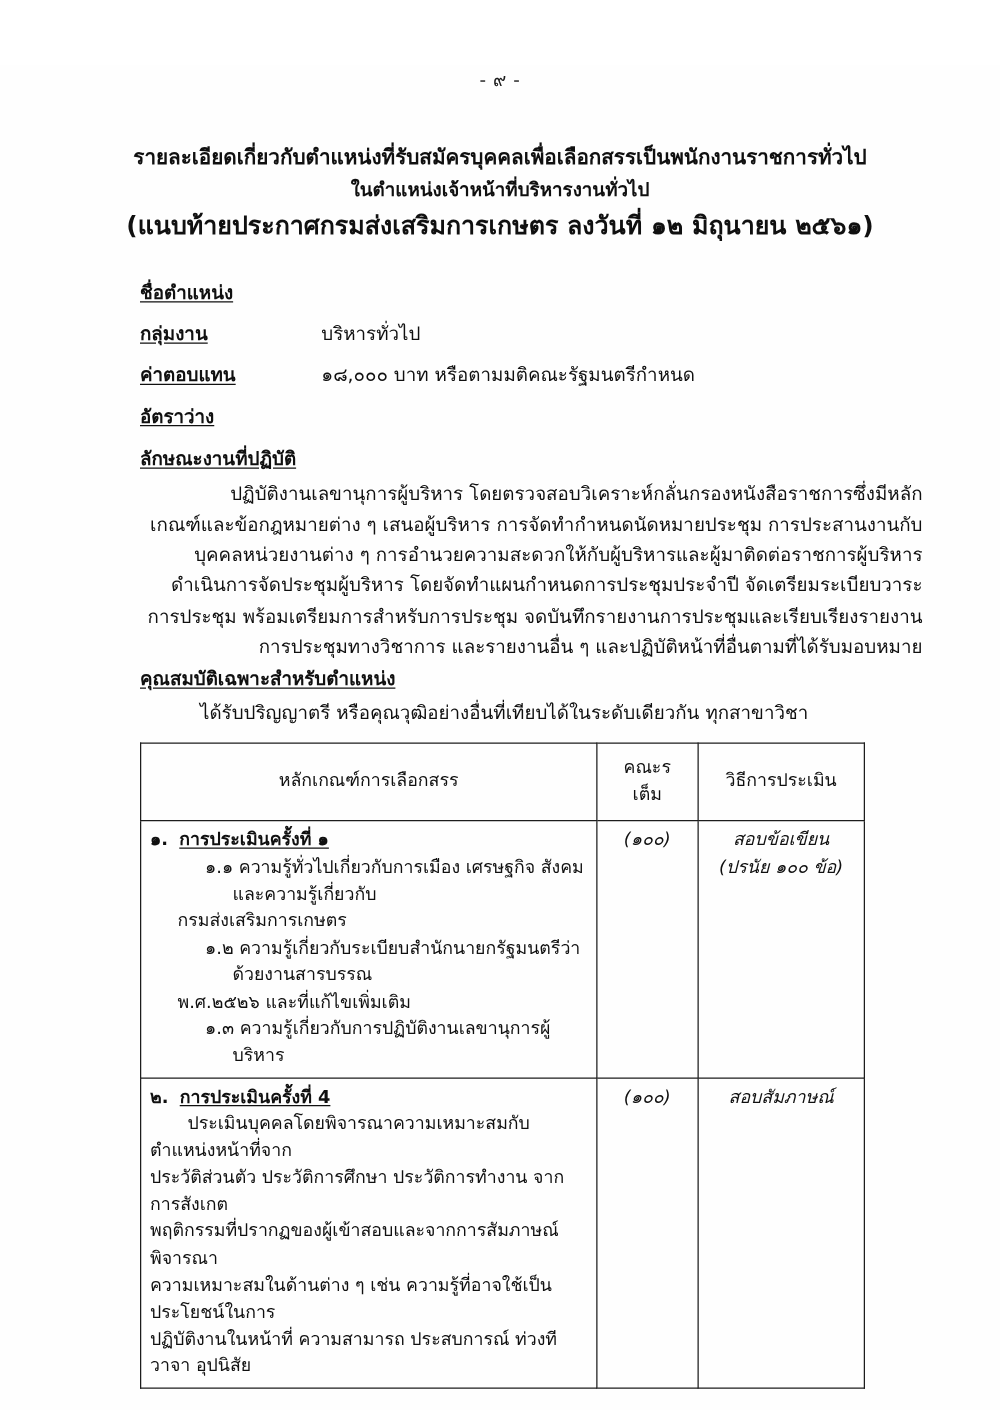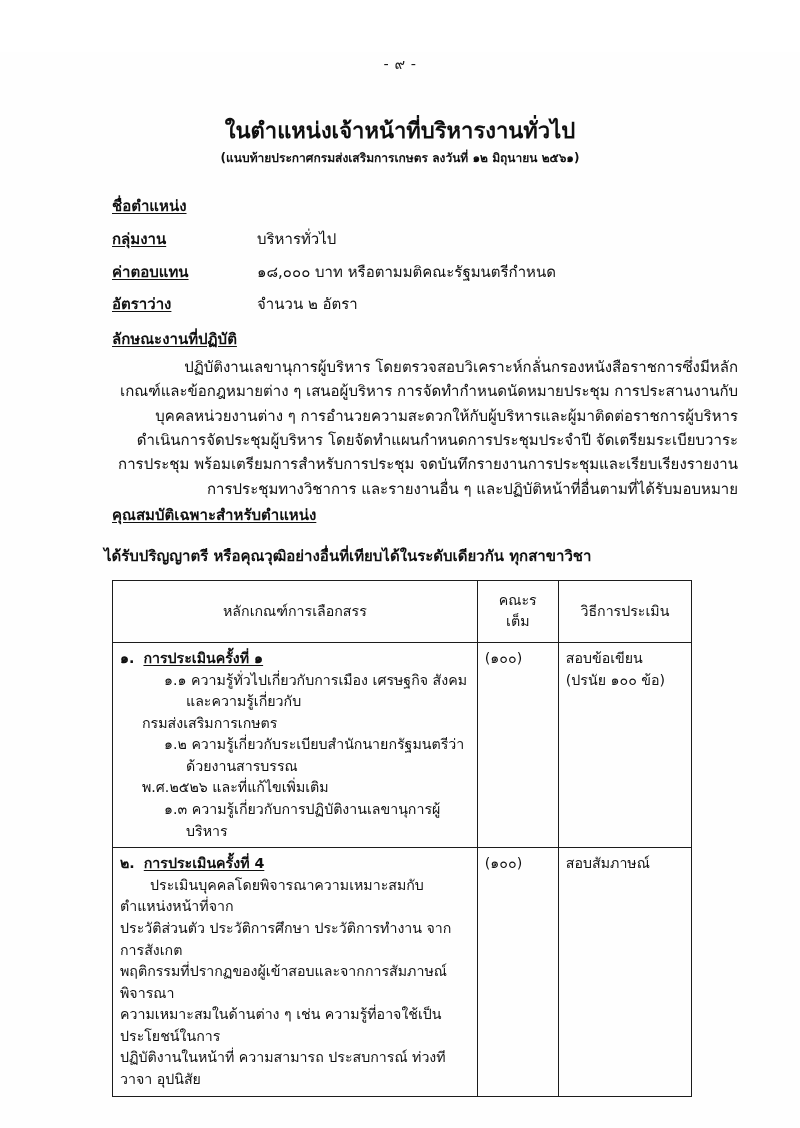--- a/index.html
+++ b/index.html
@@ -35,22 +35,22 @@
   }
 
   
   .title-block {
     margin-top: 38px;
     text-align: center;
     font-weight: bold;
     line-height: 1.62;
   }
   .title-line-1 { font-size: 16.5px; }
-  .title-line-2 { font-size: 22px; }
-  .title-line-3 { font-size: 12px; }
+  .title-line-2 { font-size: 15px; }
+  .title-line-3 { font-size: 20px; }
 
   
   .info-section {
     margin-top: 28px;
     padding-left: 112px;
     padding-right: 70px;
   }
   .info-row {
     display: flex;
     align-items: flex-start;
@@ -87,26 +87,25 @@
     padding-left: 112px;
     padding-right: 62px;
     font-size: 15px;
     line-height: 1.62;
     text-align: right;
     margin-top: 4px;
   }
   .body-para .indent { display: inline-block; width: 56px; }
 
   .sub-para {
-    padding-left: 48px;
+    padding-left: 104px;
     padding-right: 62px;
     font-size: 15px;
     line-height: 1.6;
-    margin-top: 17px;
-    font-weight: bold;
+    margin-top: 3px;
   }
   .sub-para .indent { display: inline-block; width: 56px; }
 
   
   .table-wrap {
     margin-top: 12px;
     padding-left: 112px;
     padding-right: 108px;
   }
   table.criteria {
@@ -128,20 +127,22 @@
     font-weight: normal;
     padding-top: 9px;
     padding-bottom: 9px;
   }
   .col-criteria { width: 63%; }
   .col-score    { width: 14%; }
   .col-method   { width: 23%; }
 
   td.score-cell,
   td.method-cell {
+    text-align: center;
+    font-style: italic;
   }
   td.method-cell { line-height: 1.6; }
 
   .row-title {
     font-weight: bold;
     text-decoration: underline;
     text-underline-offset: 2px;
   }
   .item-num { font-weight: bold; }
   .crit-line { display: block; }
@@ -158,20 +159,21 @@
   }
 </style>
 </head>
 <body>
 
 <div class="page">
 
   <div class="page-number">- ๙ -</div>
 
   <div class="title-block">
+    <div class="title-line-1">รายละเอียดเกี่ยวกับตำแหน่งที่รับสมัครบุคคลเพื่อเลือกสรรเป็นพนักงานราชการทั่วไป</div>
     <div class="title-line-2">ในตำแหน่งเจ้าหน้าที่บริหารงานทั่วไป</div>
     <div class="title-line-3">(แนบท้ายประกาศกรมส่งเสริมการเกษตร ลงวันที่ ๑๒ มิถุนายน ๒๕๖๑)</div>
   </div>
 
   <div class="info-section">
 
     <div class="info-row">
       <span class="info-label">ชื่อตำแหน่ง</span>
     </div>
 
@@ -180,21 +182,20 @@
       <span class="info-value">บริหารทั่วไป</span>
     </div>
 
     <div class="info-row">
       <span class="info-label">ค่าตอบแทน</span>
       <span class="info-value">๑๘,๐๐๐  บาท หรือตามมติคณะรัฐมนตรีกำหนด</span>
     </div>
 
     <div class="info-row">
       <span class="info-label">อัตราว่าง</span>
-      <span class="info-value">จำนวน ๒ อัตรา</span>
     </div>
 
 
   </div>
 
   <div class="section-heading">ลักษณะงานที่ปฏิบัติ</div>
 
   <div class="body-para"><span class="indent"></span><span>ปฏิบัติงานเลขานุการผู้บริหาร โดยตรวจสอบวิเคราะห์กลั่นกรองหนังสือราชการซึ่งมีหลักเกณฑ์และข้อกฎหมายต่าง ๆ เสนอผู้บริหาร การจัดทำกำหนดนัดหมายประชุม การประสานงานกับบุคคลหน่วยงานต่าง ๆ การอำนวยความสะดวกให้กับผู้บริหารและผู้มาติดต่อราชการผู้บริหาร ดำเนินการจัดประชุมผู้บริหาร โดยจัดทำแผนกำหนดการประชุมประจำปี จัดเตรียมระเบียบวาระการประชุม พร้อมเตรียมการสำหรับการประชุม จดบันทึกรายงานการประชุมและเรียบเรียงรายงานการประชุมทางวิชาการ และรายงานอื่น ๆ และปฏิบัติหน้าที่อื่นตามที่ได้รับมอบหมาย</span></div>
 
   <div class="section-heading">คุณสมบัติเฉพาะสำหรับตำแหน่ง</div>

